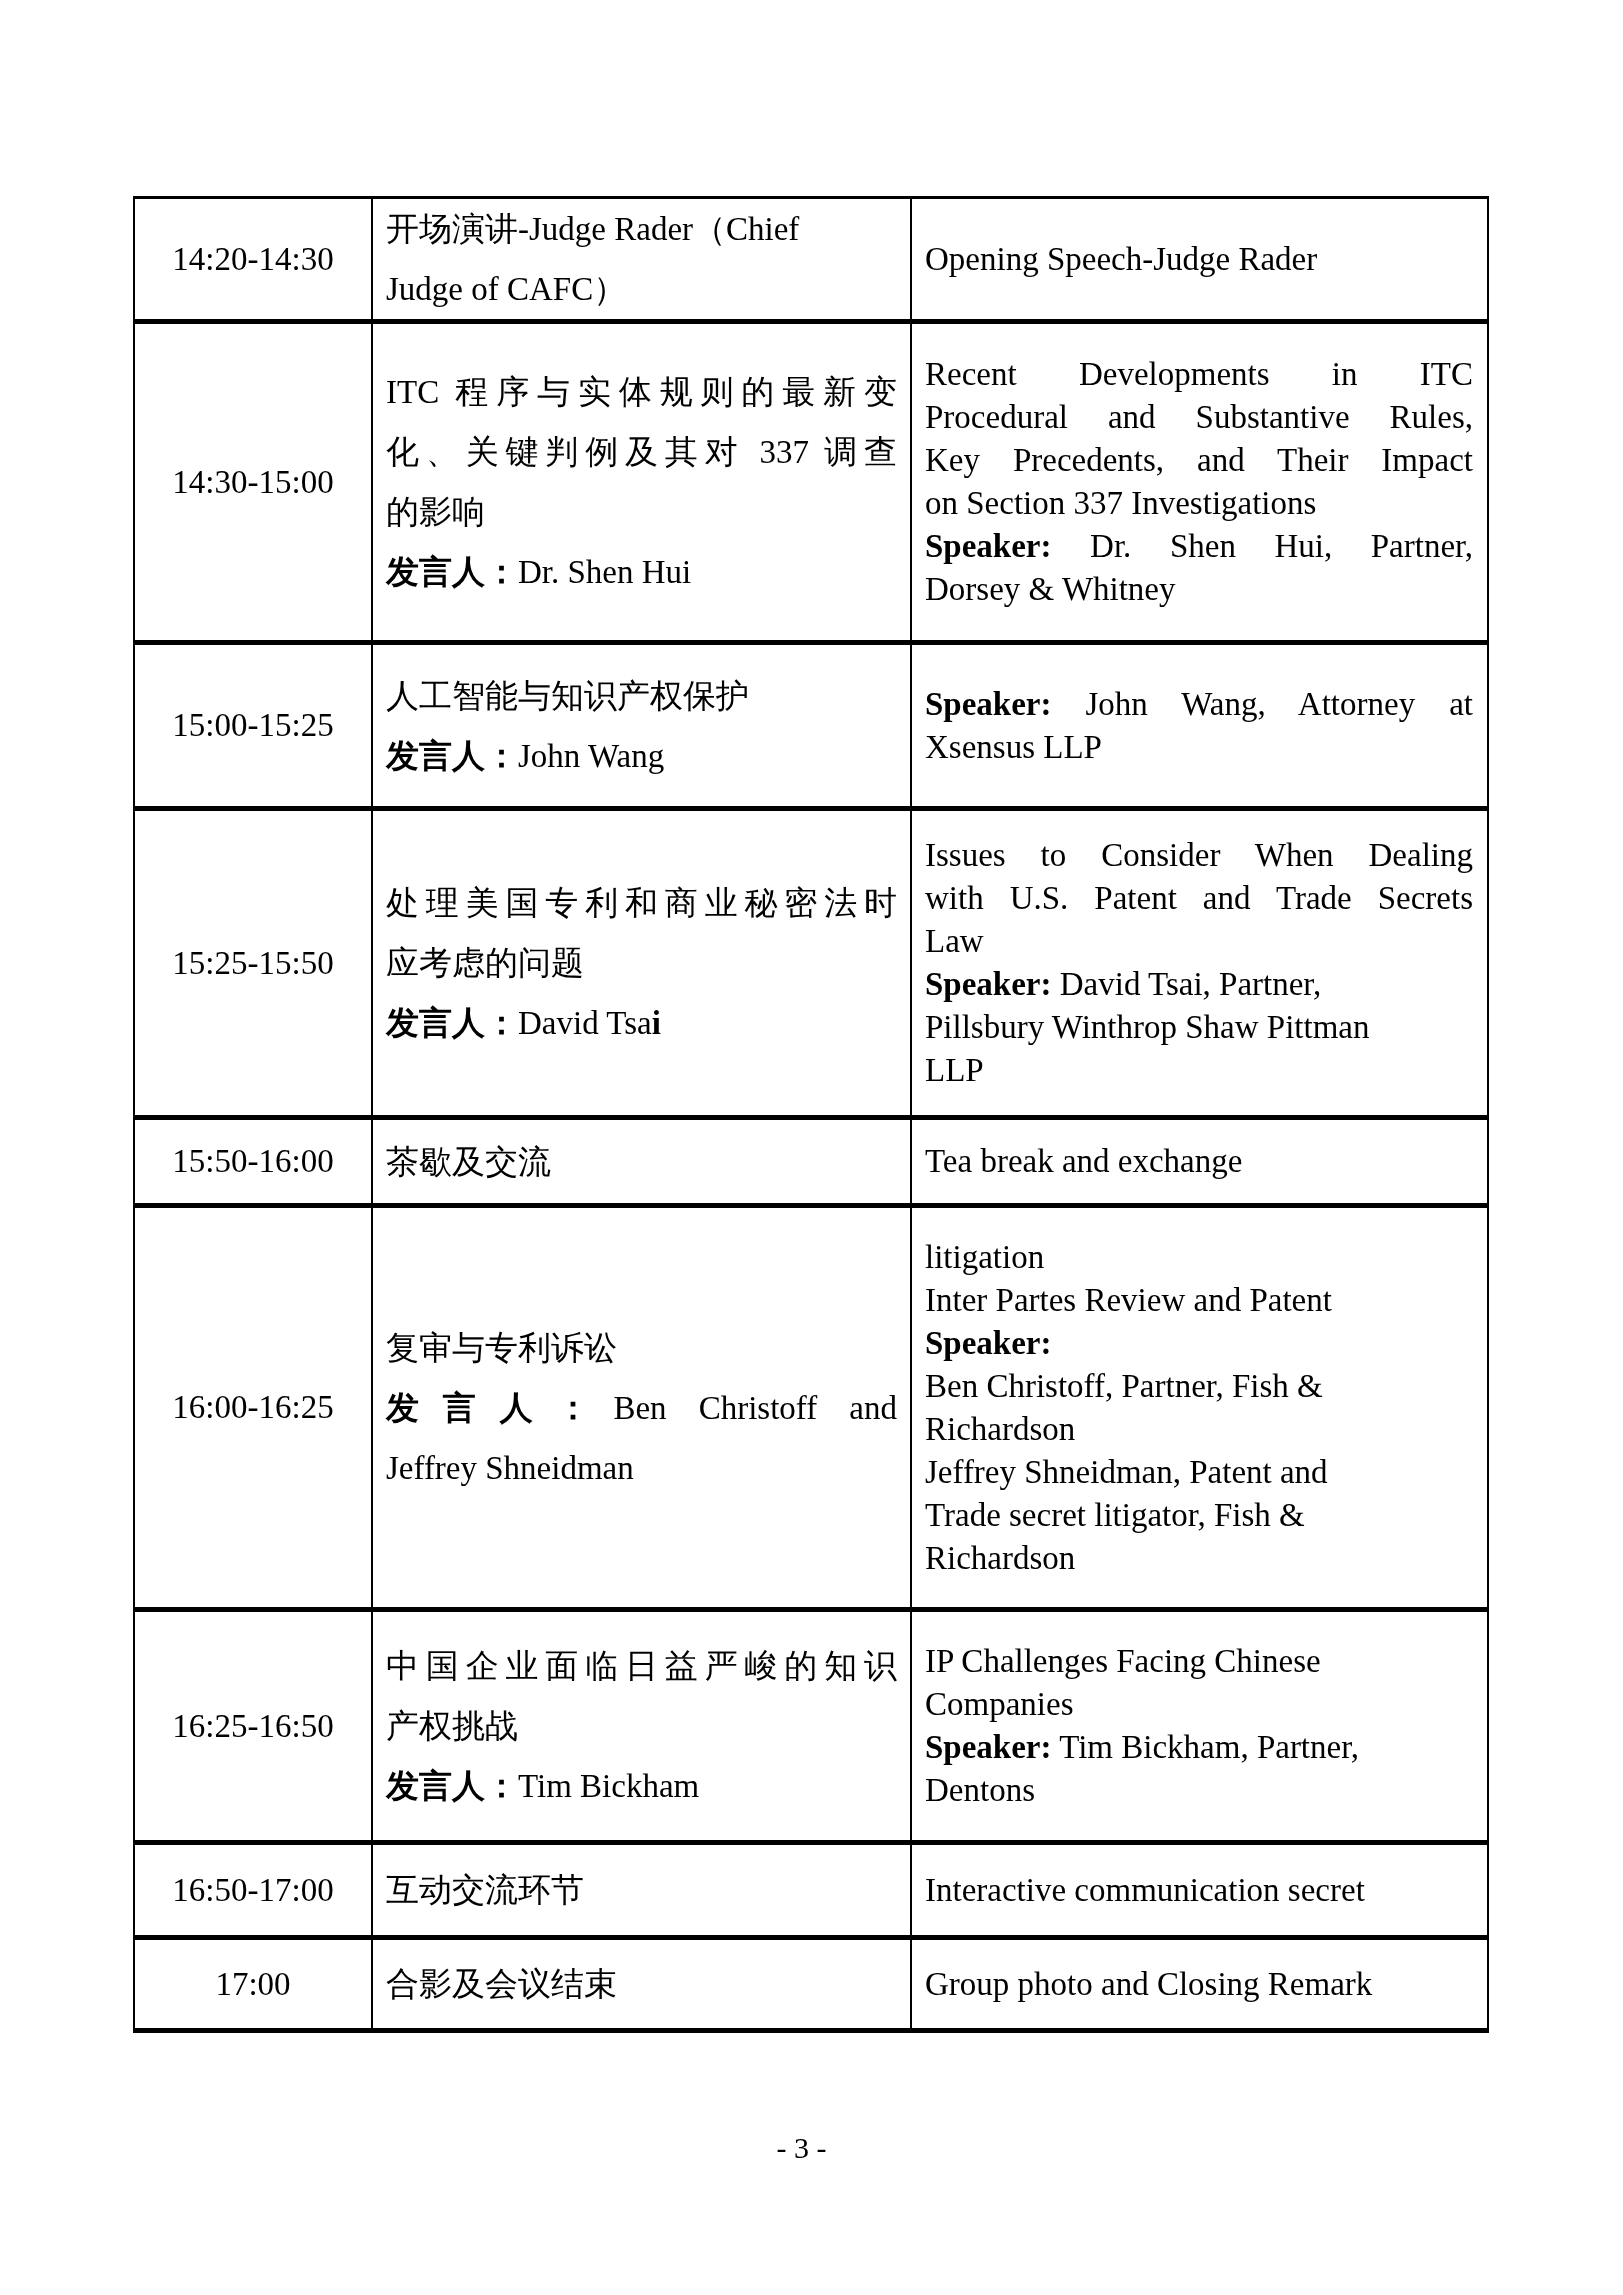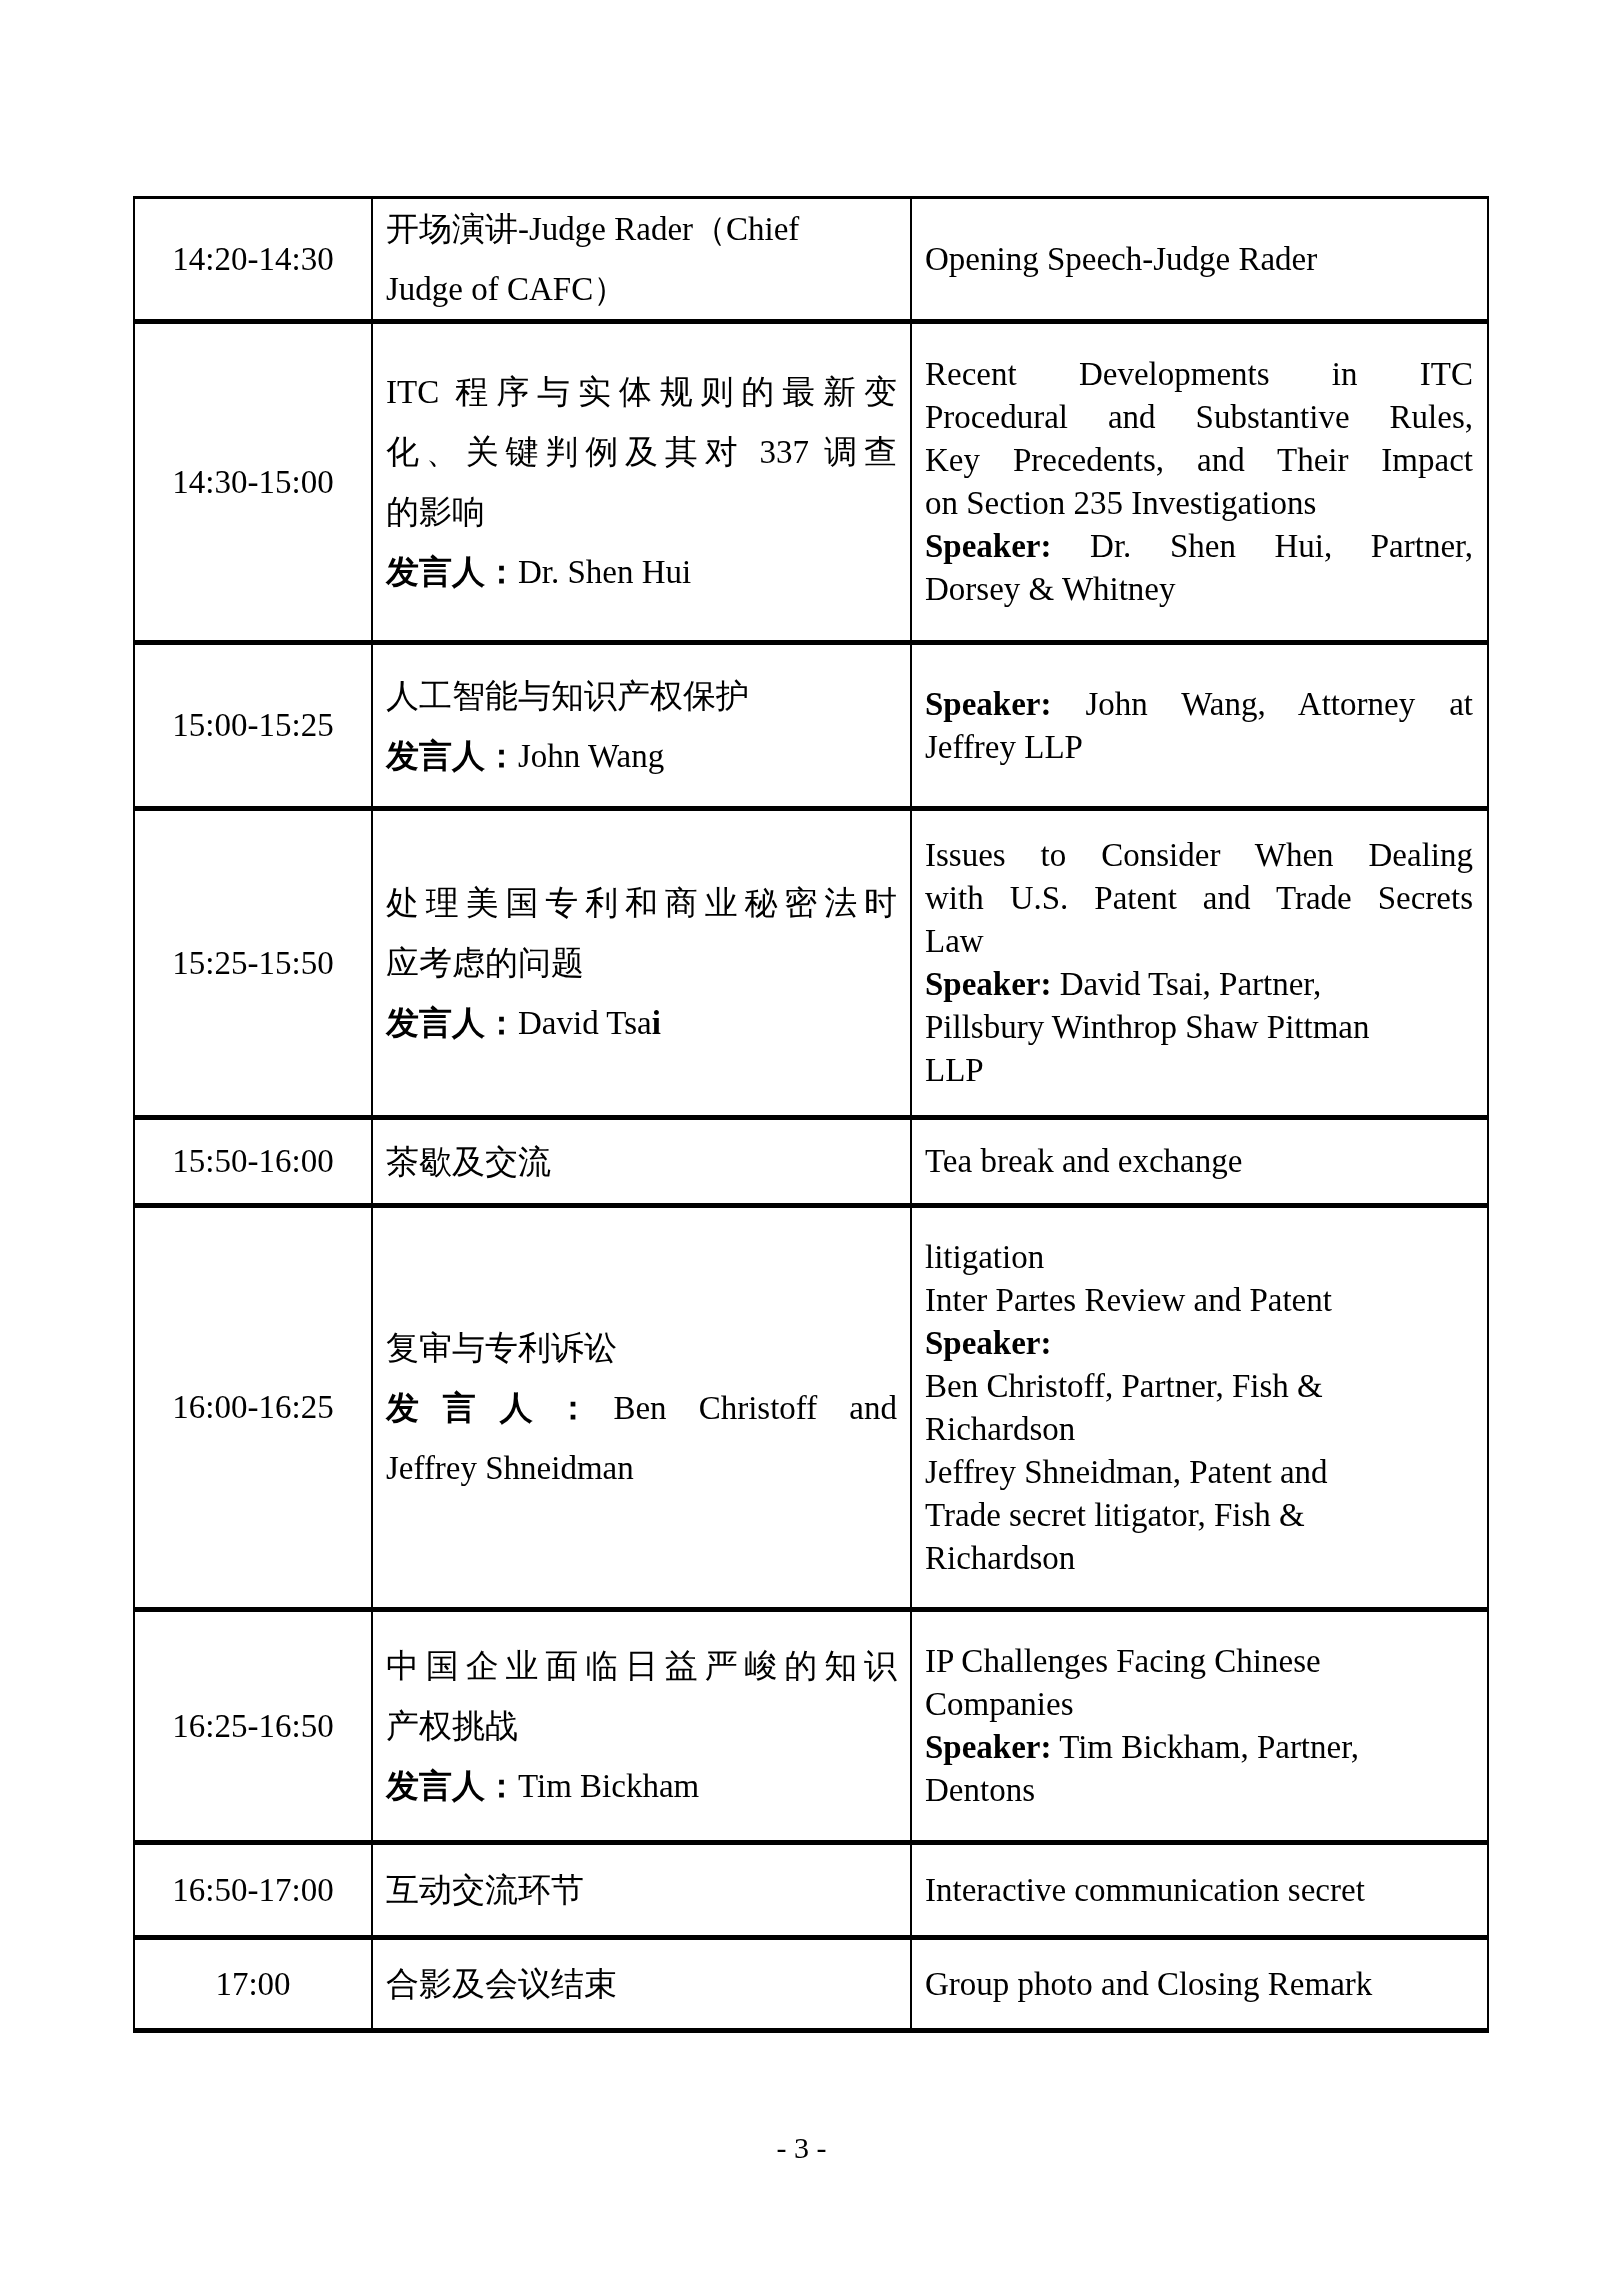--- a/index.html
+++ b/index.html
@@ -102,36 +102,36 @@
         <div class="cell cn c2">
           <div class="line stretch"><span>ITC 程序与实体规则的最新变</span></div>
           <div class="line stretch"><span>化、关键判例及其对 337 调查</span></div>
           <div class="line"><span>的影响</span></div>
           <div class="line"><b>发言人：</b><span>Dr. Shen Hui</span></div>
         </div>
         <div class="cell en c3">
           <div class="line stretch"><span>Recent Developments in ITC</span></div>
           <div class="line stretch"><span>Procedural and Substantive Rules,</span></div>
           <div class="line stretch"><span>Key Precedents, and Their Impact</span></div>
-          <div class="line"><span>on Section 235 Investigations</span></div>
+          <div class="line"><span>on Section 337 Investigations</span></div>
           <div class="line stretch"><b>Speaker:</b><span> Dr. Shen Hui, Partner,</span></div>
           <div class="line"><span>Dorsey &amp; Whitney</span></div>
         </div>
       </div>
       <div class="trow">
         <div class="cell time c1">
           <div class="line">15:00-15:25</div>
         </div>
         <div class="cell cn c2">
           <div class="line"><span>人工智能与知识产权保护</span></div>
           <div class="line"><b>发言人：</b><span>John Wang</span></div>
         </div>
         <div class="cell en c3">
           <div class="line stretch"><b>Speaker:</b><span> John Wang, Attorney at</span></div>
-          <div class="line"><span>Jeffrey LLP</span></div>
+          <div class="line"><span>Xsensus LLP</span></div>
         </div>
       </div>
       <div class="trow">
         <div class="cell time c1">
           <div class="line">15:25-15:50</div>
         </div>
         <div class="cell cn c2">
           <div class="line stretch"><span>处理美国专利和商业秘密法时</span></div>
           <div class="line"><span>应考虑的问题</span></div>
           <div class="line"><b>发言人：</b><span>David Tsa</span><b>i</b></div>

